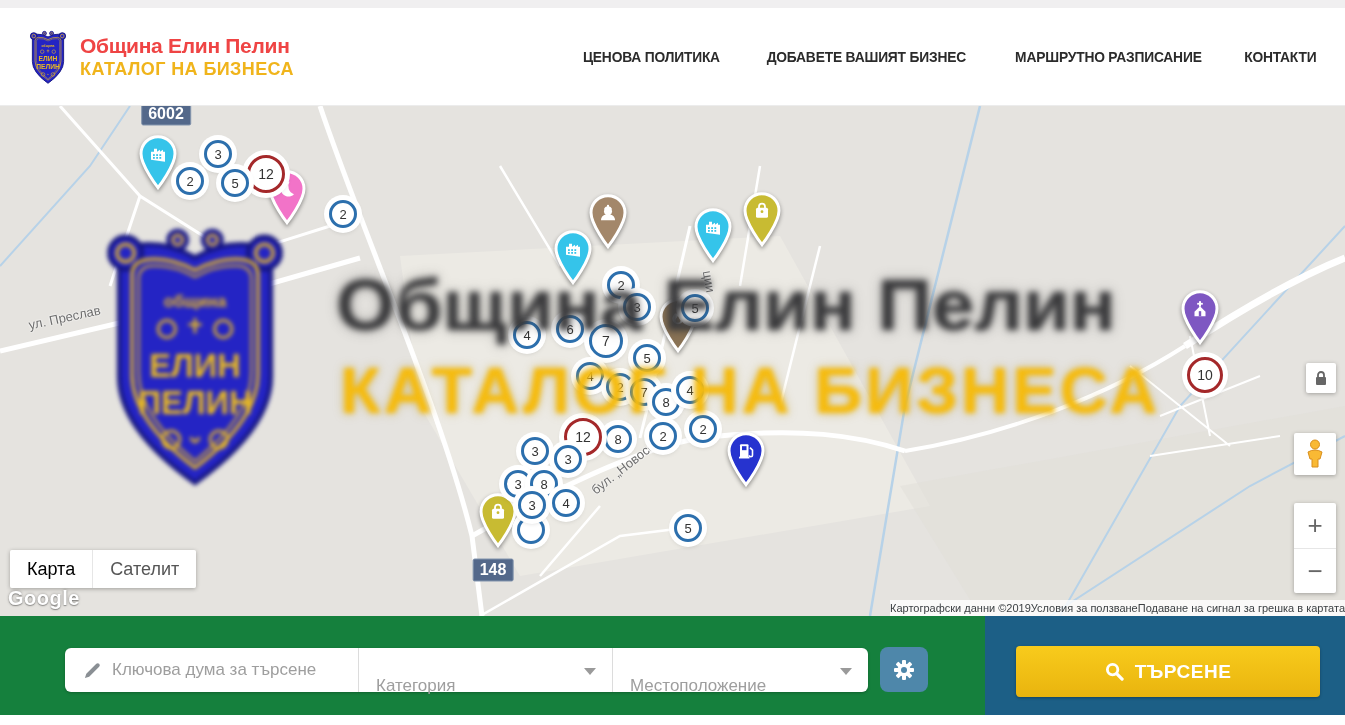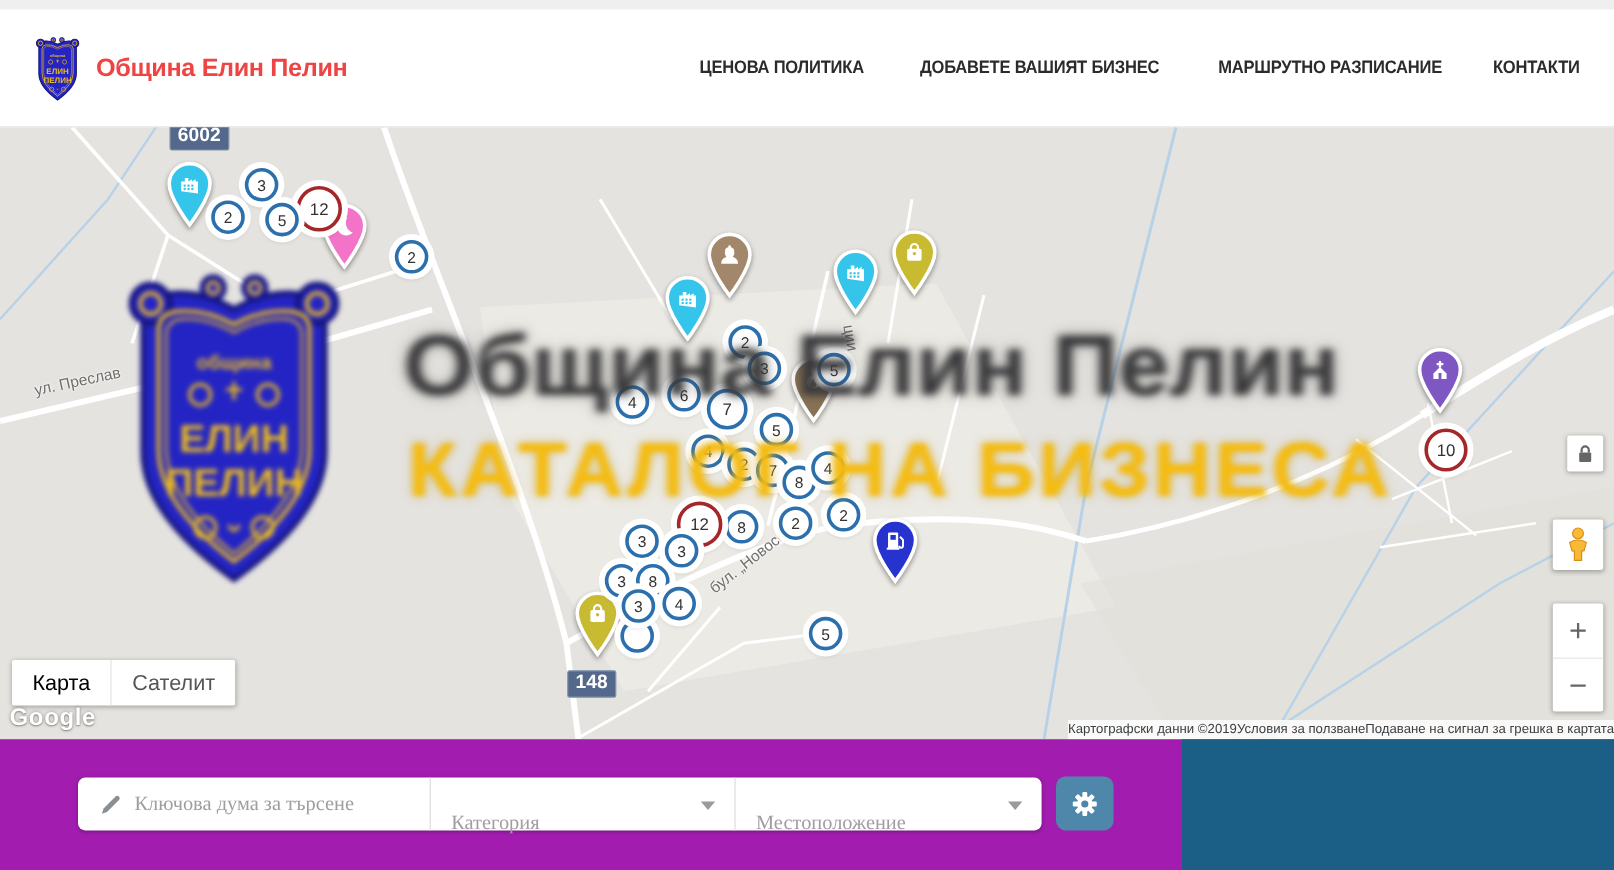--- a/index.html
+++ b/index.html
@@ -71,21 +71,21 @@
   .ctrl-lock { left:1306px; top:257px; width:30px; height:30px; }
   .ctrl-pegman { left:1294px; top:327px; width:42px; height:42px; }
   .zoom-panel { position:absolute; left:1294px; top:397px; width:42px; height:90px;
     background:#fff; box-shadow:0 1px 4px rgba(0,0,0,.3); border-radius:2px; z-index:60;
     display:flex; flex-direction:column; }
   .zoom-panel button { flex:1; background:none; border:none; font-size:26px; color:#666;
     cursor:pointer; font-family:inherit; line-height:1; }
   .zoom-panel .zin { border-bottom:1px solid #e6e6e6; }
 
   
-  .searchbar { position:relative; height:110px; background:#a21caf;font-family:Liberation Serif, serif; }
+  .searchbar { position:relative; height:99px; background:#15803d; }
   .searchbar .dark-side { position:absolute; left:985px; top:0; right:0; bottom:0; background:#1c5f86; }
   .filter-group { position:absolute; left:65px; top:32px; width:803px; height:44px;
     background:#fff; border-radius:6px; display:flex; align-items:stretch;
     box-shadow:0 1px 3px rgba(0,0,0,.25); z-index:2; }
   .fg-section { display:flex; align-items:center; position:relative; }
   .fg-keyword { width:293px; padding-left:18px; gap:10px; }
   .fg-keyword input { border:none; outline:none; width:230px; font-size:17px;
     font-family:inherit; color:#333; }
   .fg-keyword input::placeholder { color:#9e9e9e; }
   .fg-select { border-left:1px solid #dcdcdc; cursor:pointer; }
@@ -136,20 +136,21 @@
 
 <div class="top-strip"></div>
 
 <header class="header">
   <div class="brand">
     <svg class="brand-crest">
         <use href="#crest"></use>
       </svg>
     <div class="brand-text">
       <div class="t1">Община Елин Пелин</div>
+      <div class="t2">КАТАЛОГ НА БИЗНЕСА</div>
     </div>
   </div>
   <nav class="nav" id="nav">
       <a>ЦЕНОВА ПОЛИТИКА</a>
       <a>ДОБАВЕТЕ ВАШИЯТ БИЗНЕС</a>
       <a>МАРШРУТНО РАЗПИСАНИЕ</a>
       <a>КОНТАКТИ</a>
     </nav>
 </header>
 
@@ -371,13 +372,20 @@
         <rect x="10" y="2" width="4" height="20" rx="1"></rect>
         <rect x="2" y="10" width="20" height="4" rx="1"></rect>
         <rect x="10" y="2" width="4" height="20" rx="1" transform="rotate(45 12 12)"></rect>
         <rect x="10" y="2" width="4" height="20" rx="1" transform="rotate(-45 12 12)"></rect>
         <circle cx="12" cy="12" r="6.5"></circle>
       </g>
       <circle cx="12" cy="12" r="3" fill="#4e87aa"></circle>
     </svg>
   </button>
 
+  <button class="search-btn">
+    <svg width="19" height="19" viewBox="0 0 20 20">
+      <circle cx="8" cy="8" r="5.5" fill="none" stroke="#fff" stroke-width="3"></circle>
+      <path d="M12.5,12.5 L18,18" stroke="#fff" stroke-width="3.4" stroke-linecap="round"></path>
+    </svg>
+    <span>ТЪРСЕНЕ</span>
+  </button>
 </div>
 
 </body></html>

